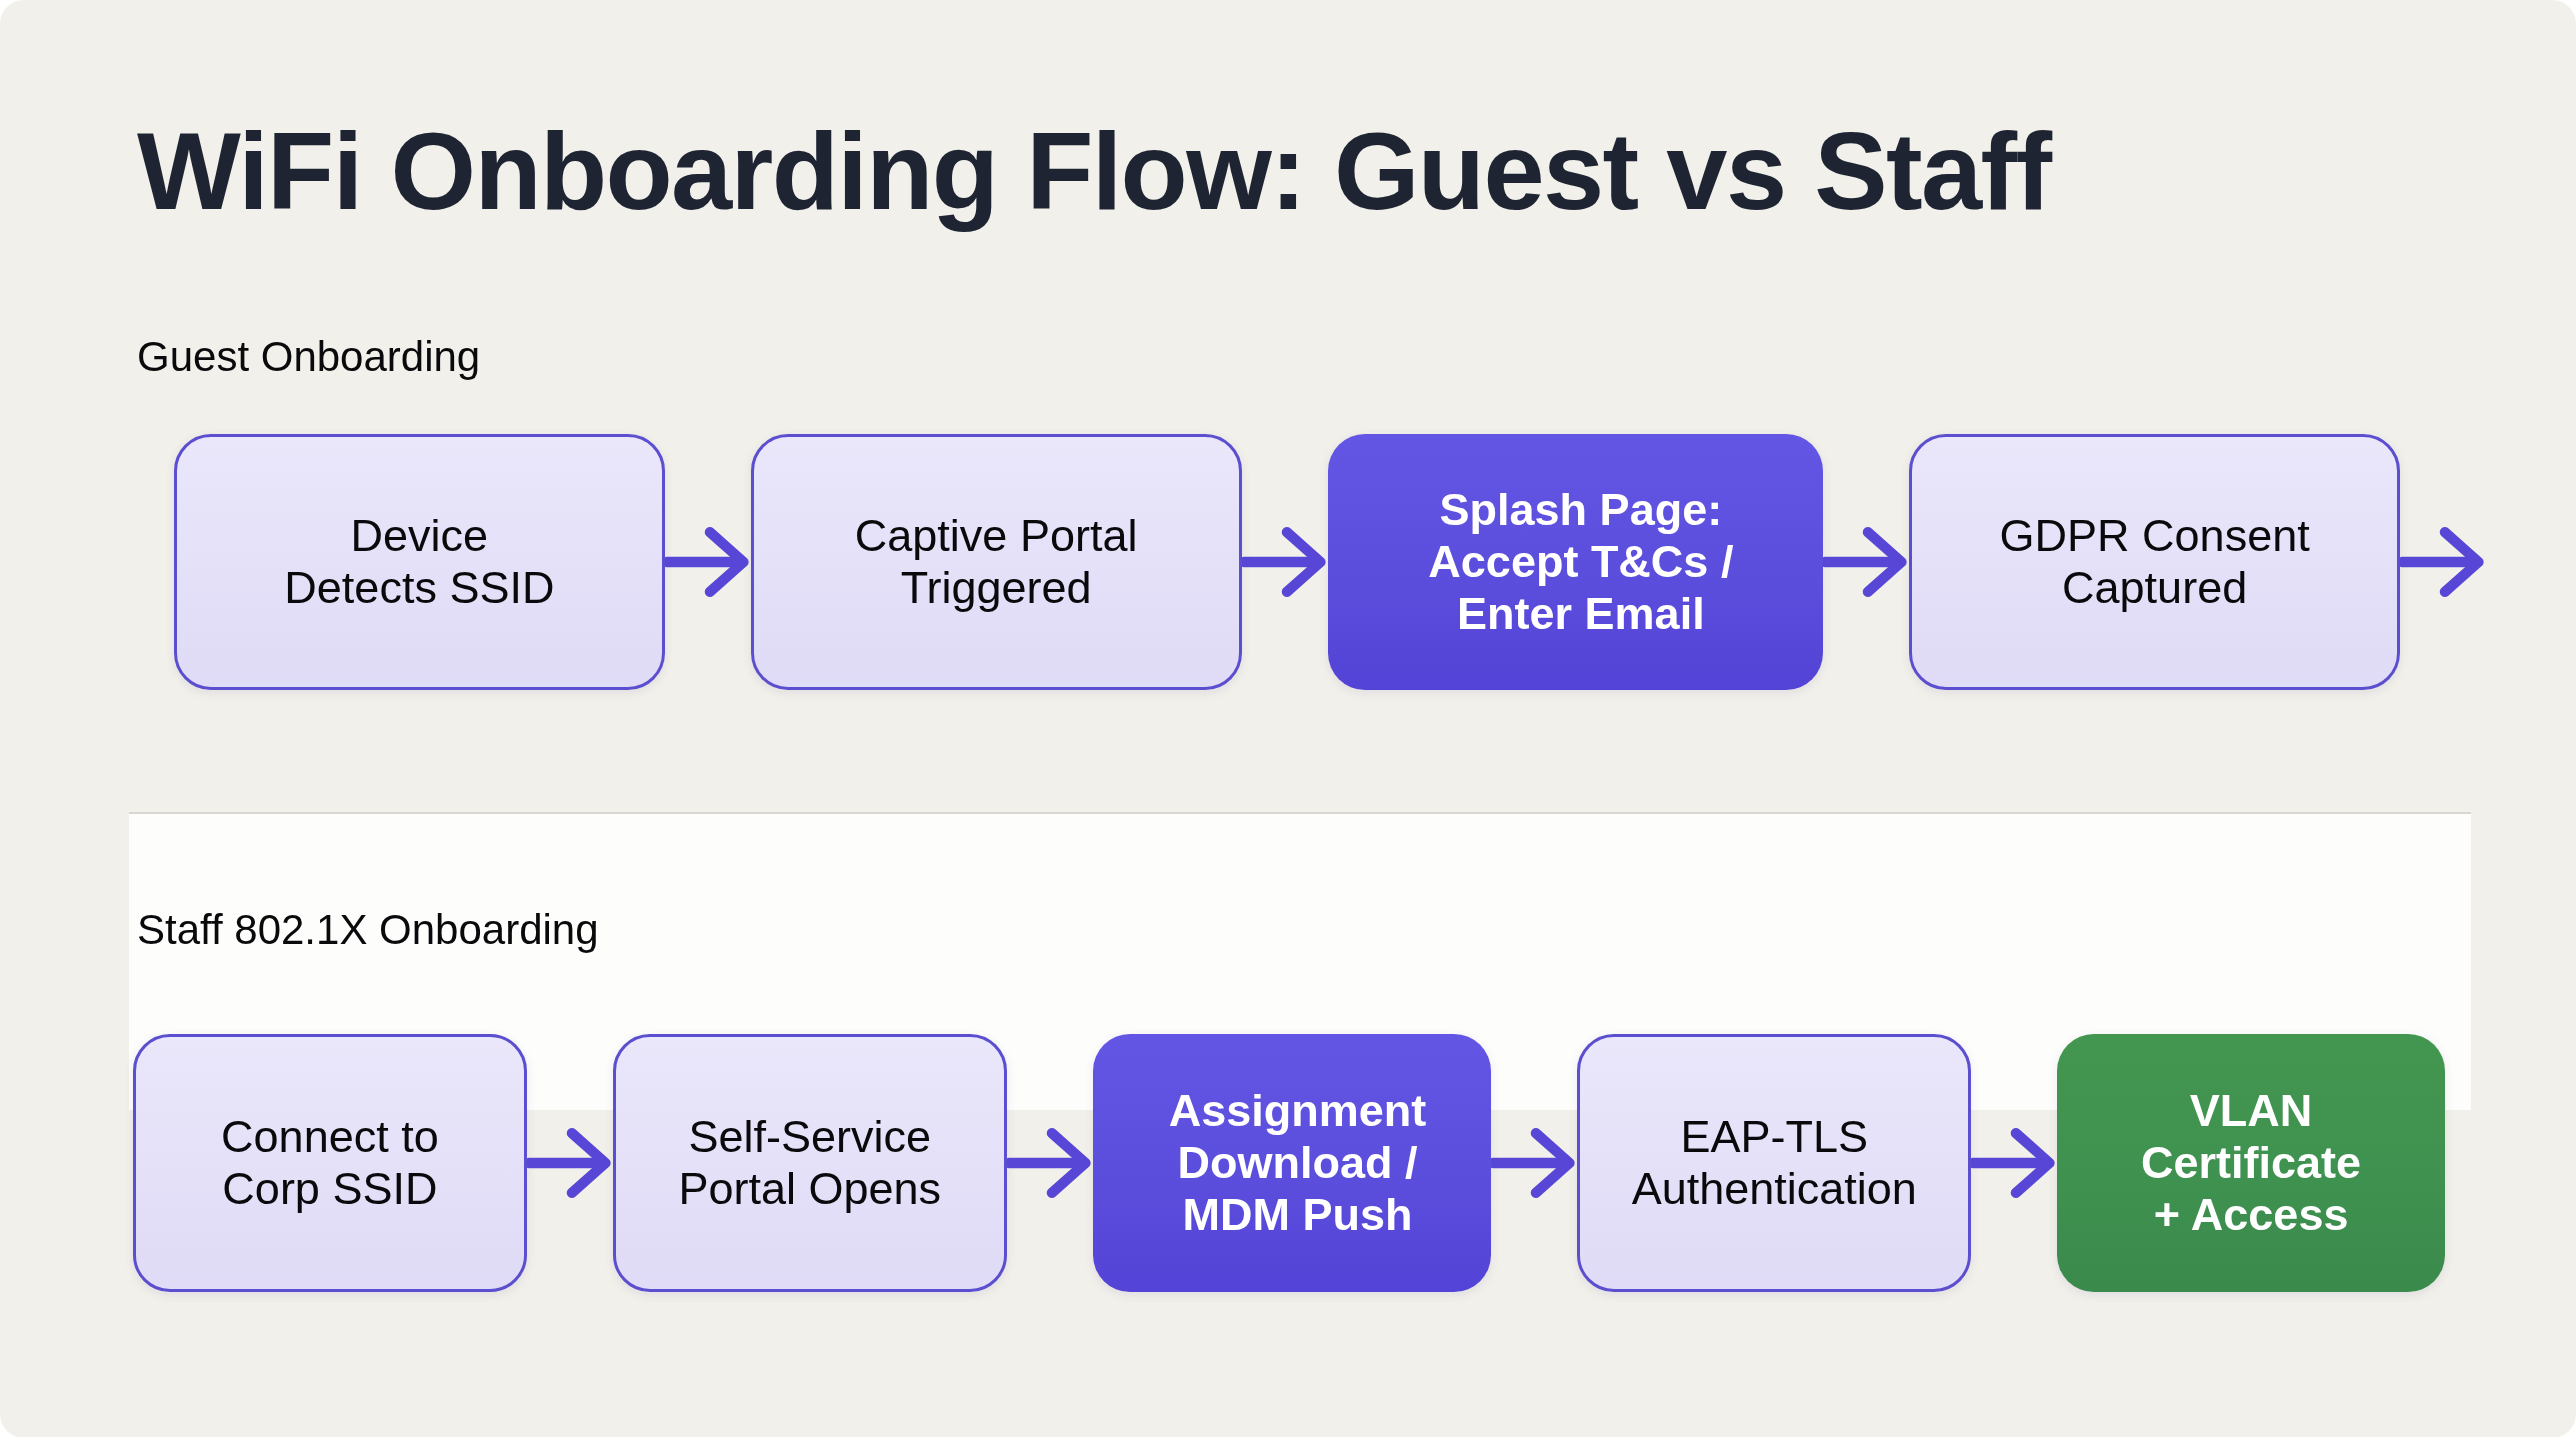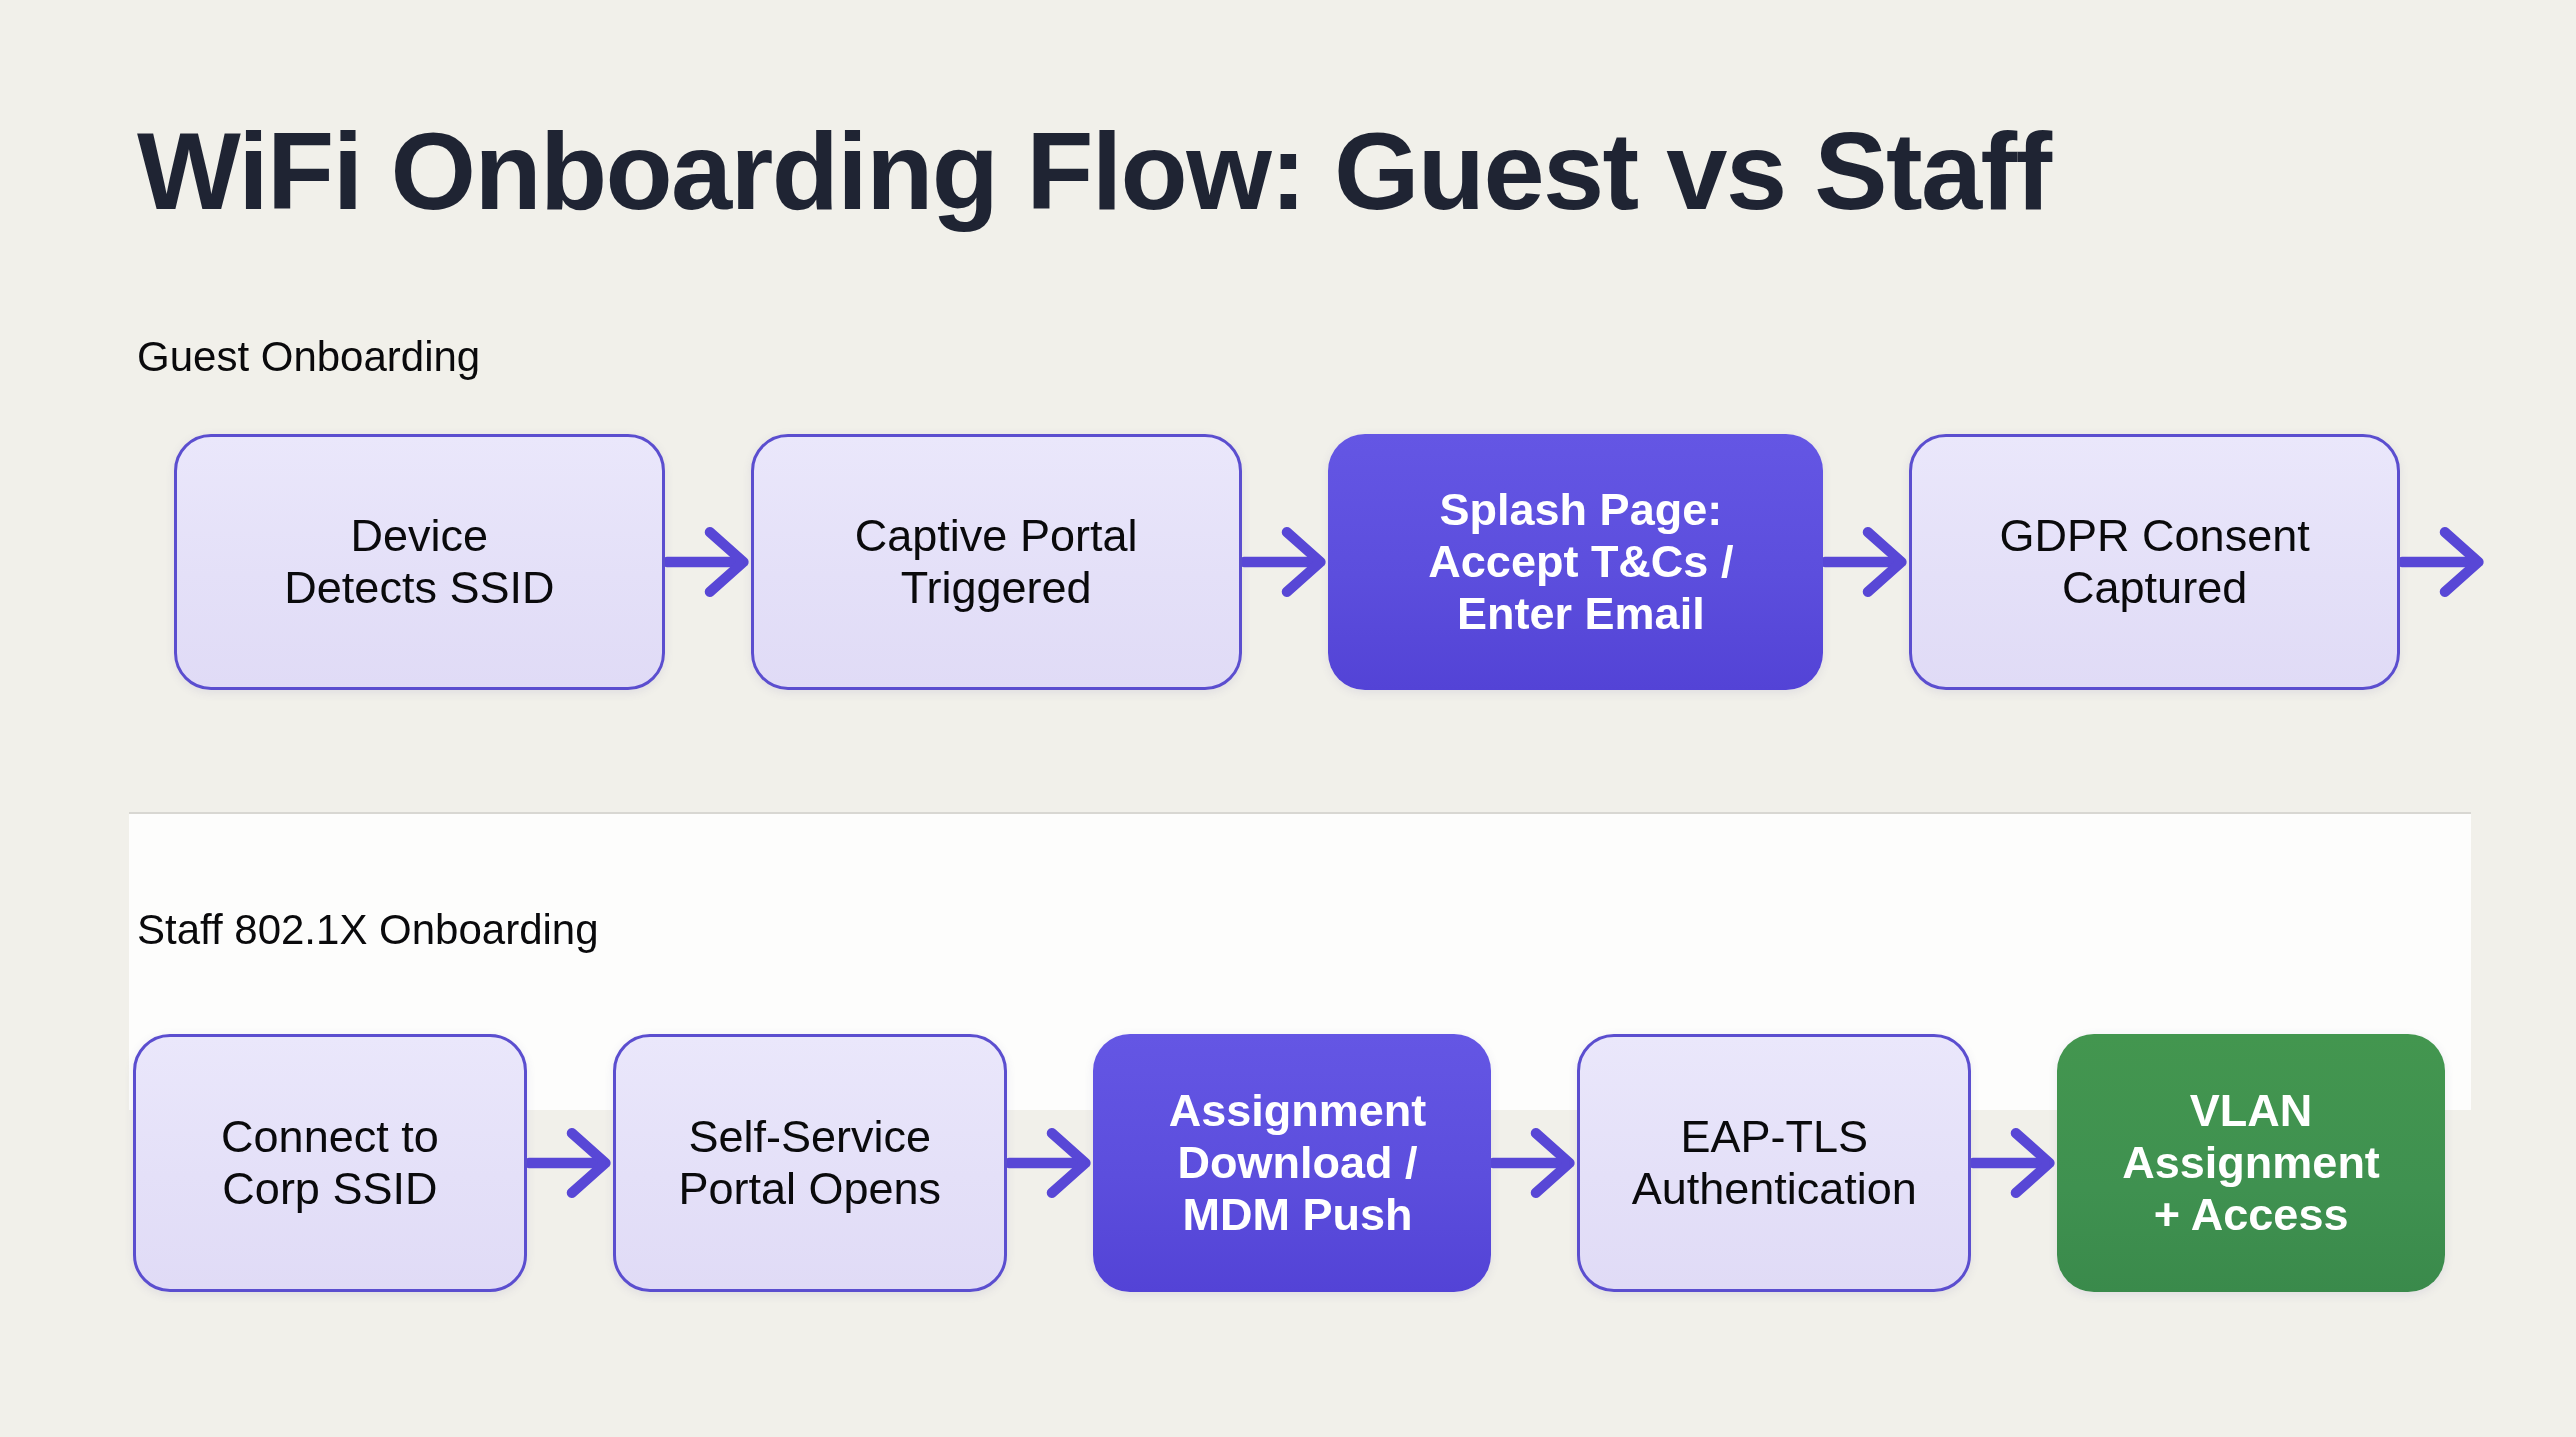--- a/index.html
+++ b/index.html
@@ -4,20 +4,21 @@
 <style>
   html, body { margin: 0; padding: 0; }
   body { font-family: "Liberation Sans", "DejaVu Sans", sans-serif; }
 
   .canvas {
     position: relative;
     width: 2576px;
     height: 1438px;
     background: var(--background, #f1f0ea);
     overflow: hidden;
+    border-radius: 24px;
   }
 
   .page-title {
     position: absolute;
     left: 137px;
     top: 110px;
     margin: 0;
     font-size: 110px;
     line-height: 1.1;
     font-weight: 700;
@@ -213,19 +214,19 @@
 Authentication</span>
     </div>
     <div class="arrow">
       <svg viewBox="0 0 92 124">
           <line class="stroke" x1="2" y1="62" x2="80" y2="62"></line>
           <polyline class="stroke" points="48,30 84,62 48,94"></polyline>
         </svg>
     </div>
     <div class="step success">
       <span class="step-label">VLAN
-Assignment
+Certificate
 + Access</span>
     </div>
   </div>
 
 </div>
 
 
 </body></html>

